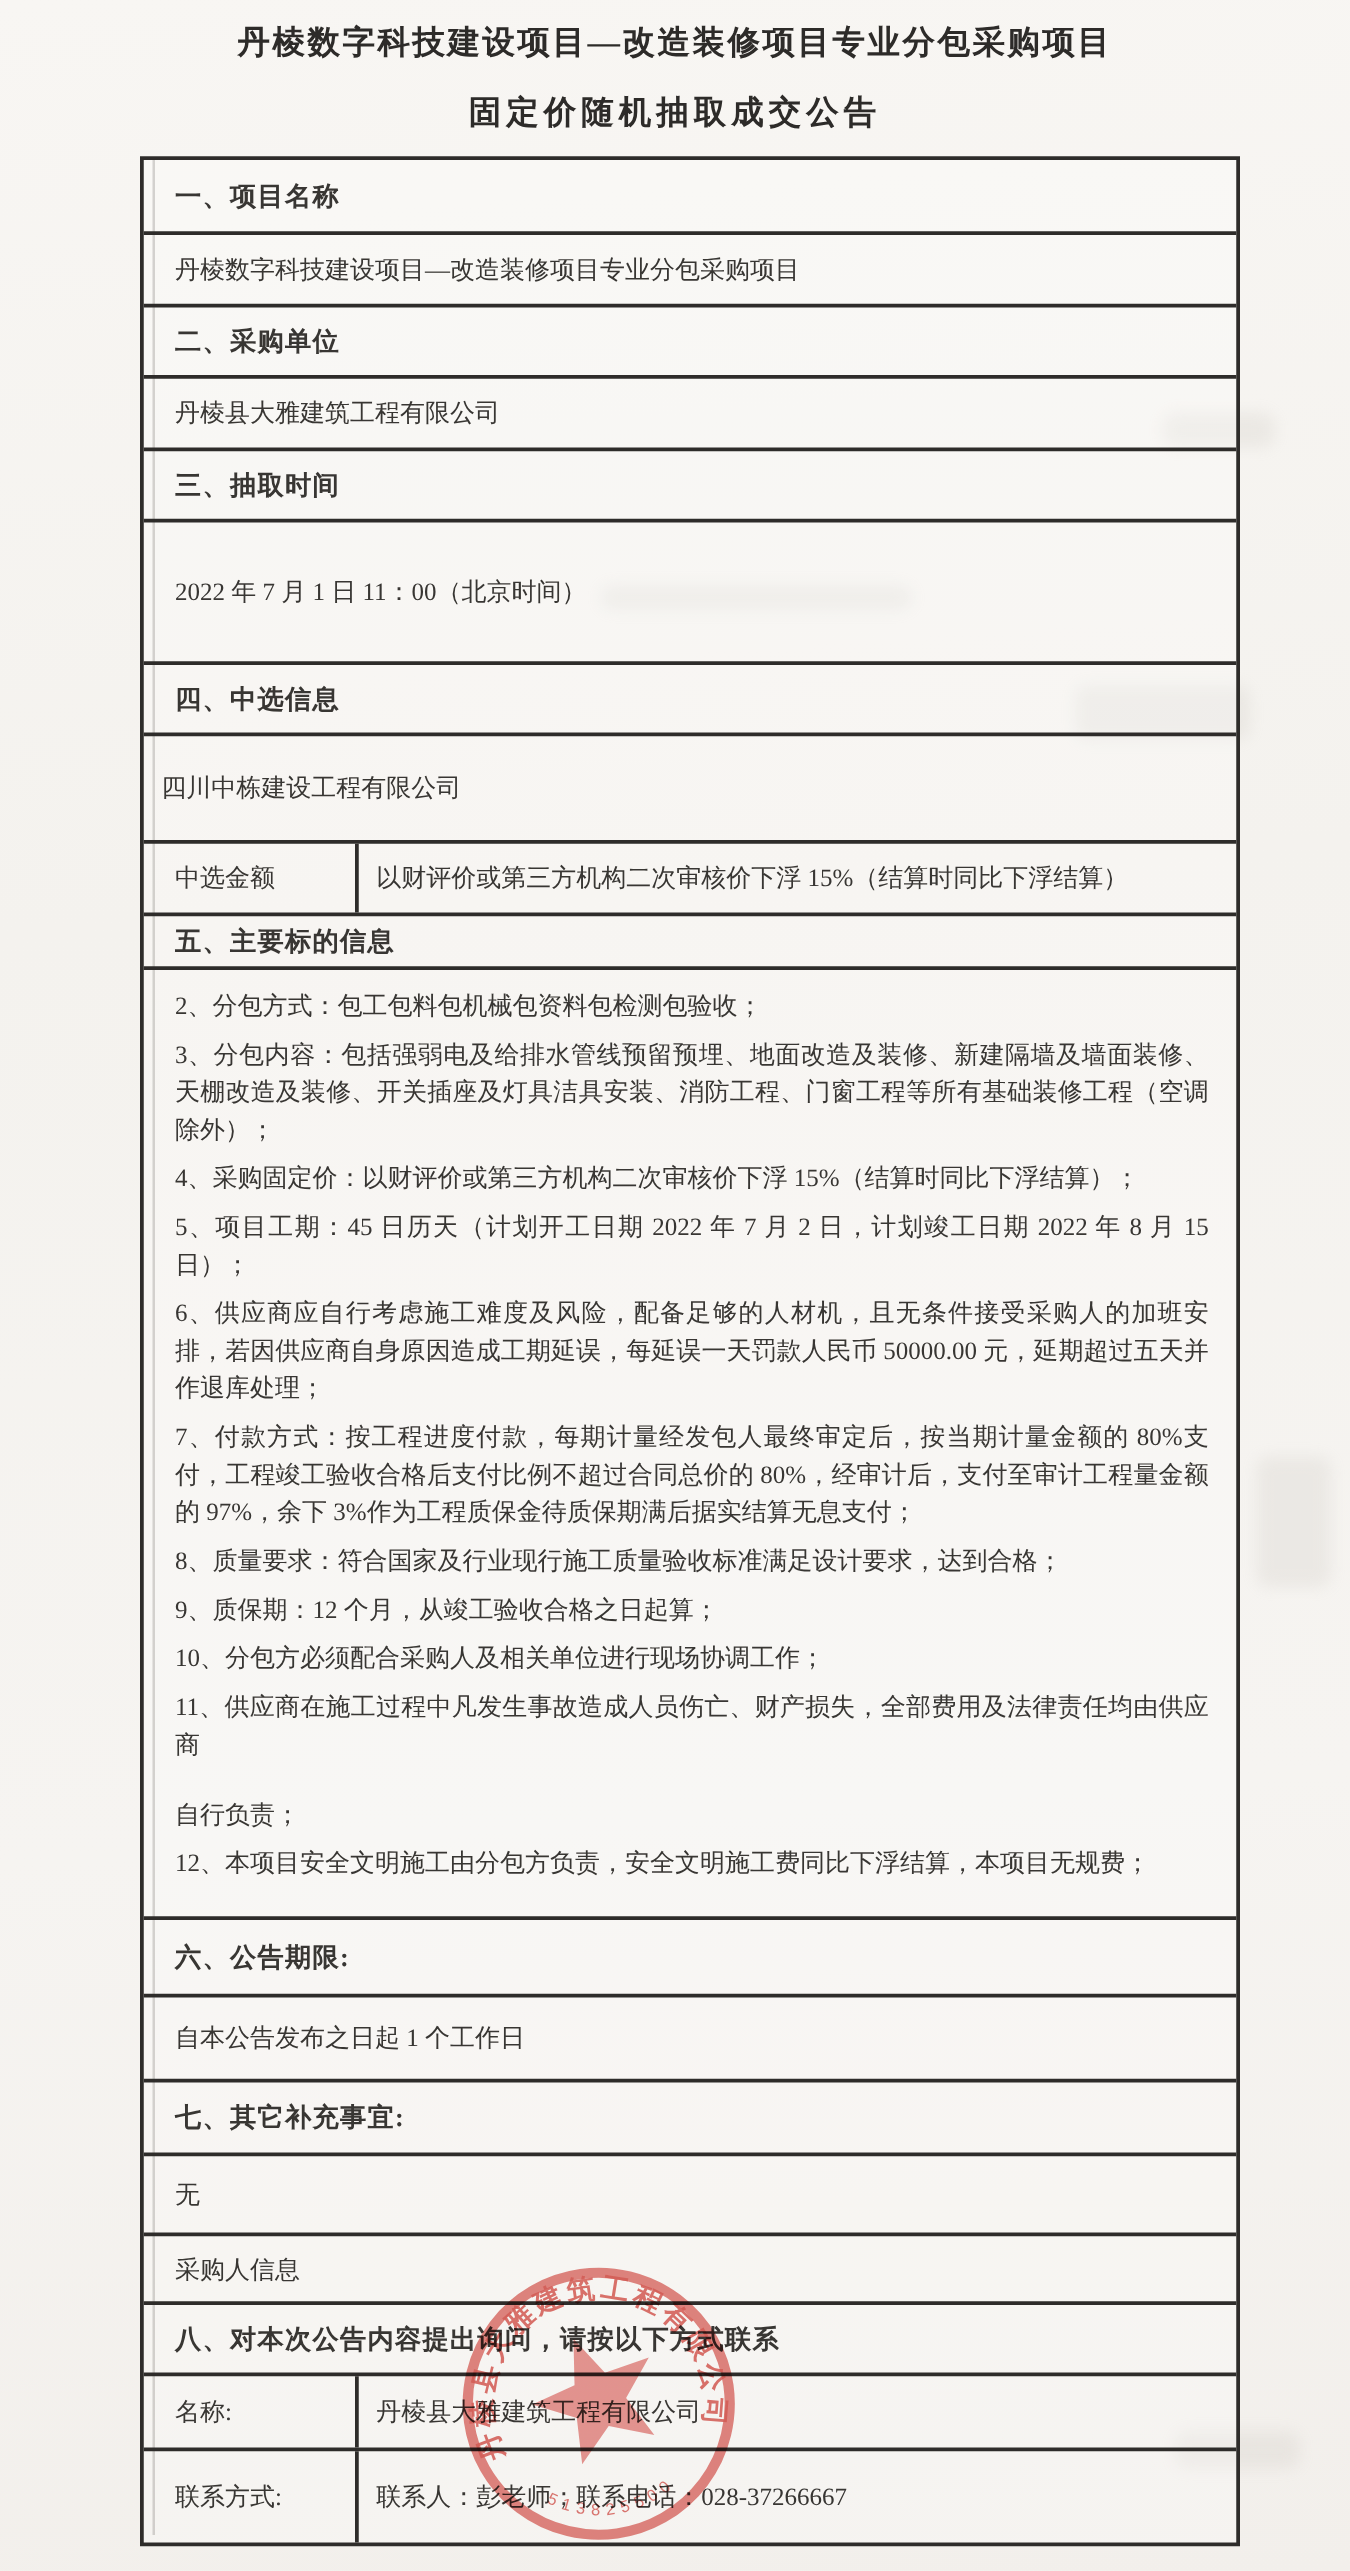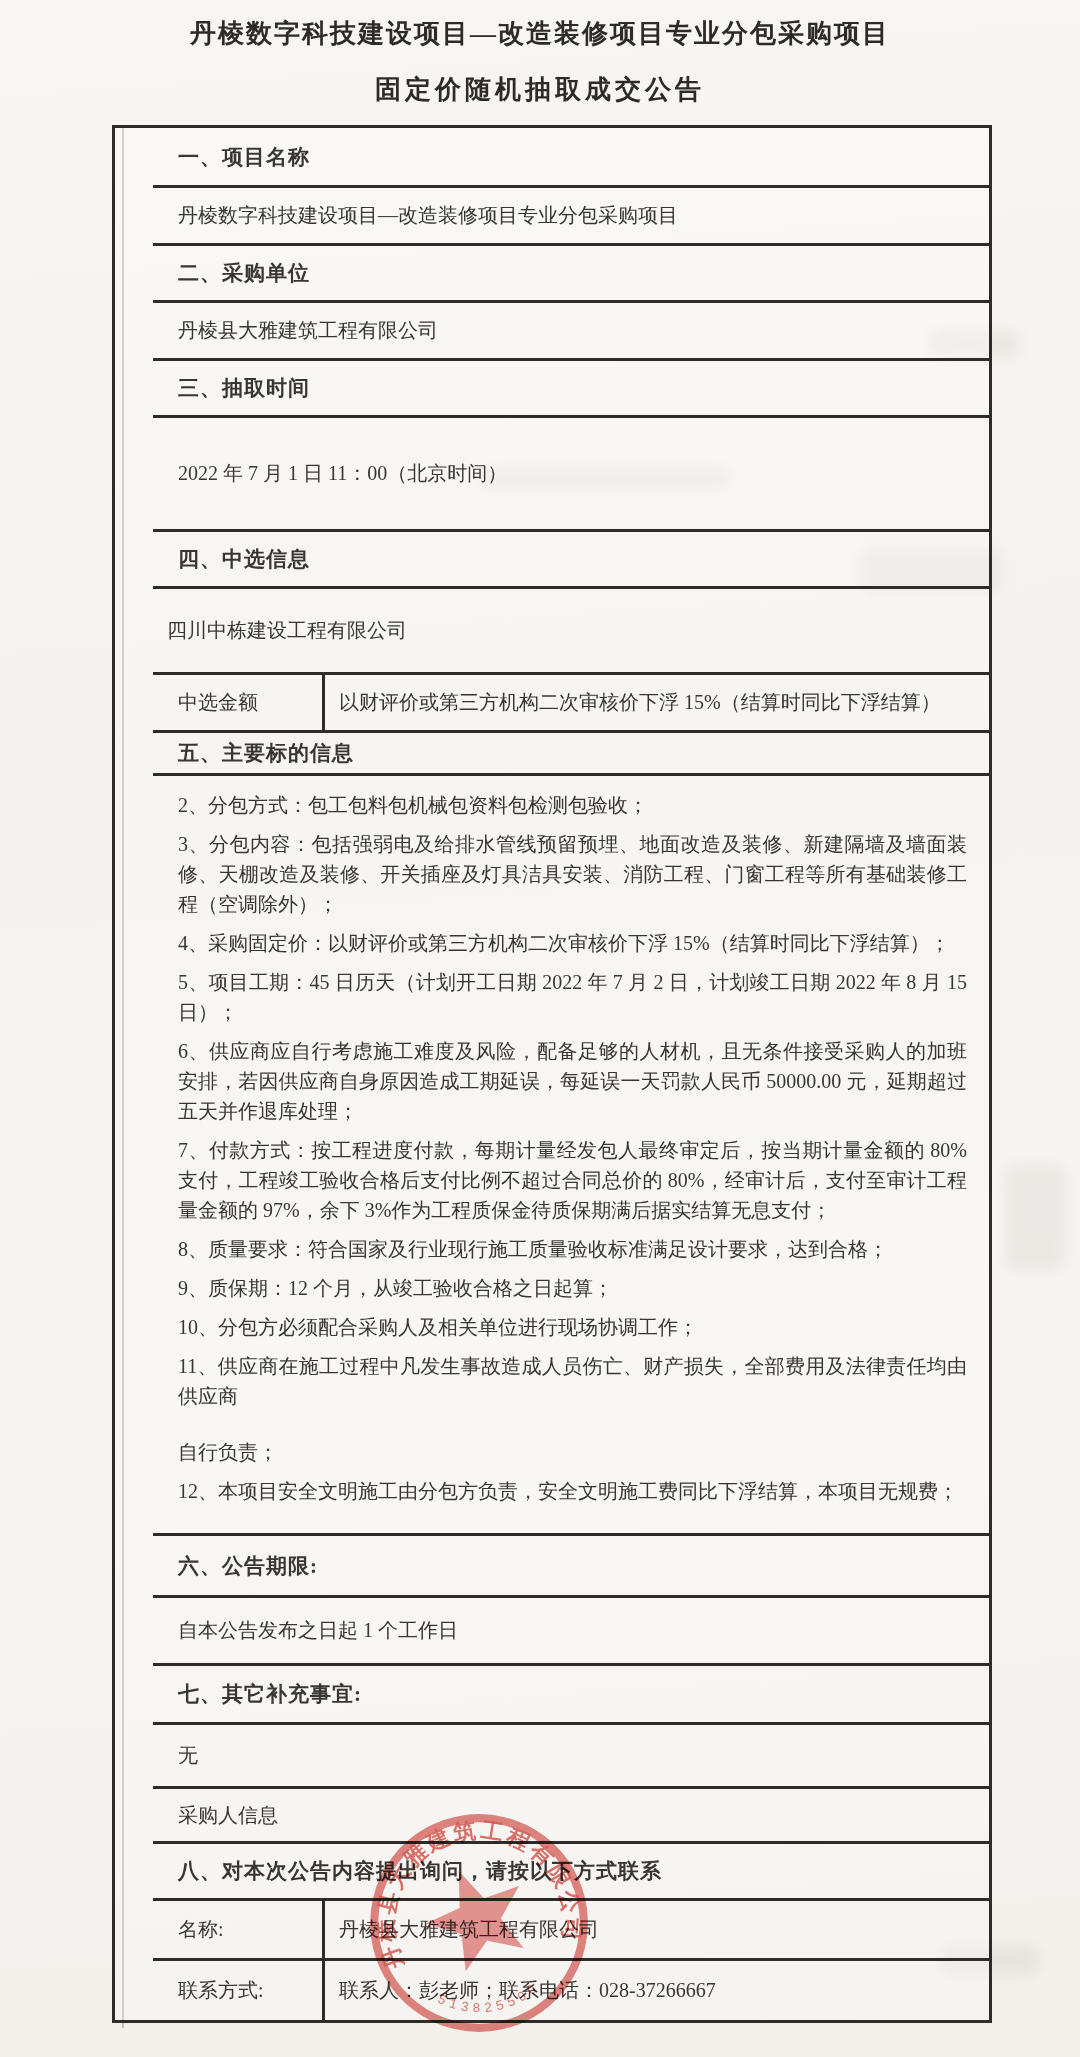--- a/index.html
+++ b/index.html
@@ -43,21 +43,20 @@
     height: 1901px;
     background: rgba(75,70,64,0.30);
   }
   .row {
     box-sizing: border-box;
     border-top: 3px solid #2e2c2a;
     display: flex;
     align-items: center;
     padding-left: 25px;
     font-size: 20px;
-    margin-left: 38px;
   }
   .row.first { border-top: none; }
   .hdr { font-weight: bold; font-size: 21px; letter-spacing: 1px; }
   .split { padding-left: 0; }
   .split .lbl {
     width: 172px;
     align-self: stretch;
     display: flex;
     align-items: center;
     padding-left: 25px;
@@ -156,21 +155,21 @@
 
     <div class="row hdr" style="height:59px">七、其它补充事宜:</div>
     <div class="row" style="height:64px">无</div>
 
     <div class="row" style="height:55px">采购人信息</div>
     <div class="row hdr" style="height:57px">八、对本次公告内容提出询问，请按以下方式联系</div>
     <div class="row split" style="height:60px">
       <div class="lbl">名称:</div>
       <div class="val">丹棱县大雅建筑工程有限公司</div>
     </div>
-    <div class="row split" style="height:62px">
+    <div class="row split" style="height:76px">
       <div class="lbl">联系方式:</div>
       <div class="val">联系人：彭老师；联系电话：028-37266667</div>
     </div>
 
   </div>
 
   <svg class="stamp" viewBox="0 0 230 230" width="234" height="234">
     <defs>
       <path id="sealTopArc" d="M 36 144 A 84 84 0 1 1 194 144" fill="none"></path>
       <path id="sealBottomArc" d="M 39 159 A 88 88 0 0 0 191 159" fill="none"></path>

